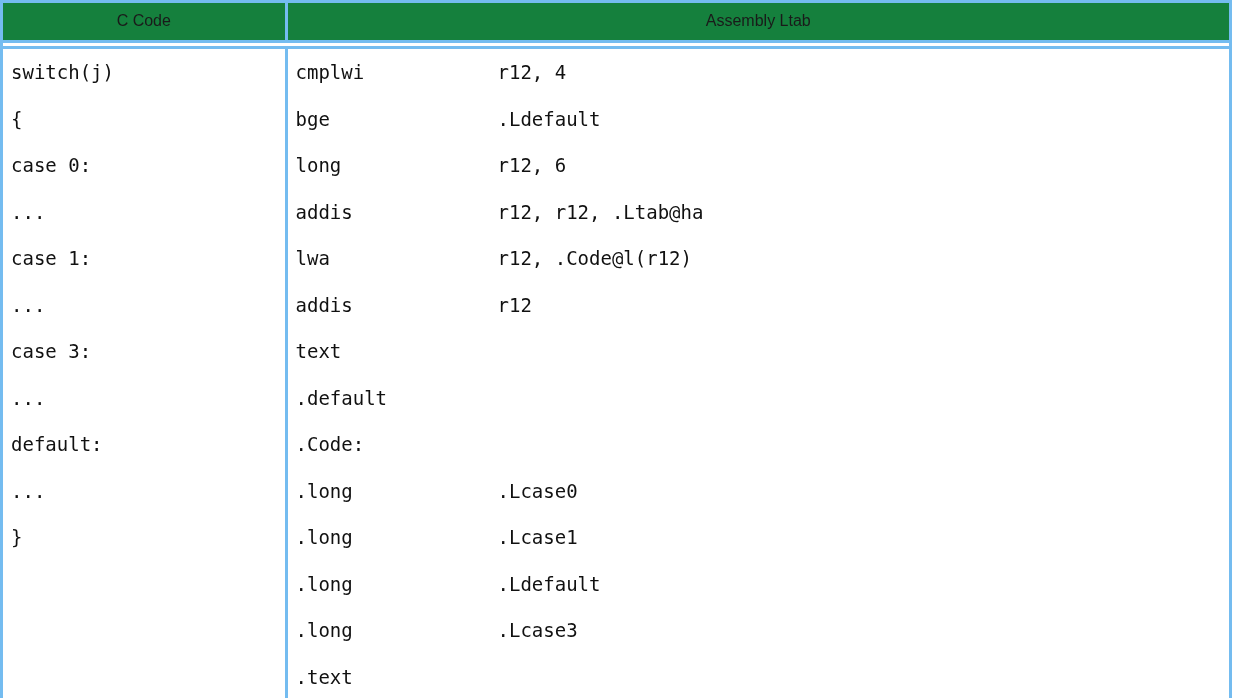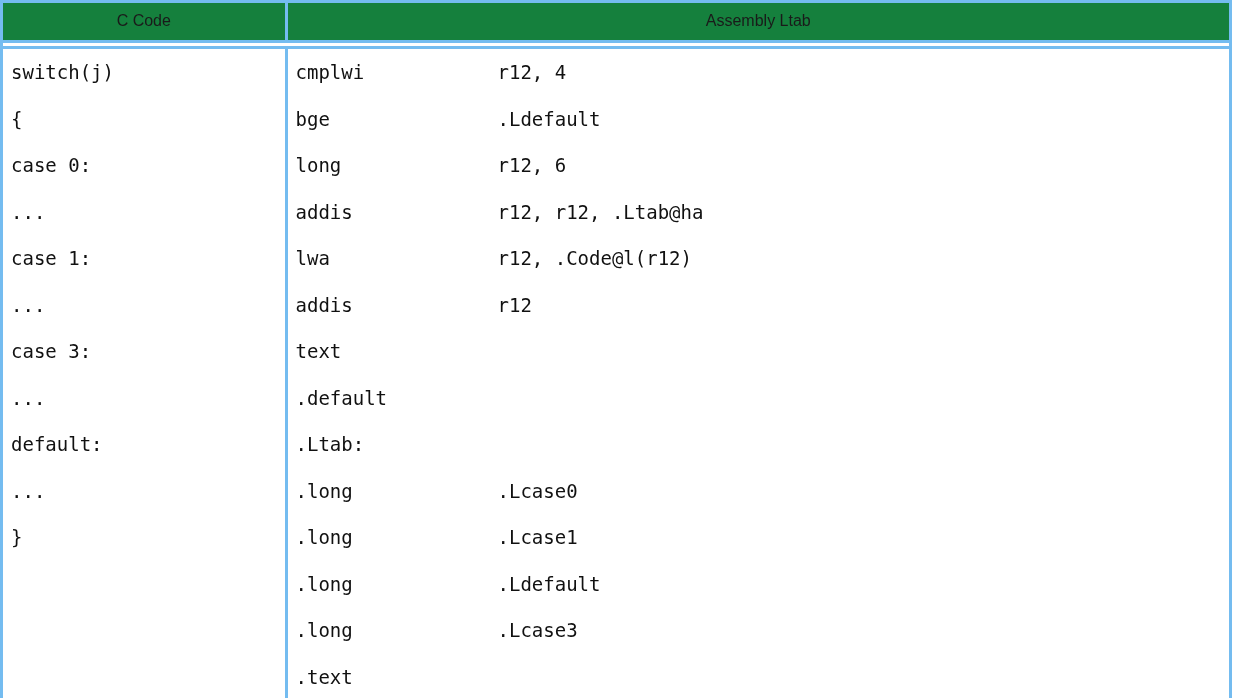--- a/index.html
+++ b/index.html
@@ -133,21 +133,21 @@
         <td class="c-cell" id="c-cell"><span class="c-line">switch(j)</span><span class="c-line">{</span><span class="c-line">case 0:</span><span class="c-line">...</span><span class="c-line">case 1:</span><span class="c-line">...</span><span class="c-line">case 3:</span><span class="c-line">...</span><span class="c-line">default:</span><span class="c-line">...</span><span class="c-line">}</span><span class="empty-line">&nbsp;</span><span class="empty-line">&nbsp;</span><span class="empty-line">&nbsp;</span></td>
         <td class="asm-cell" id="asm-cell">
             <span class="asm-line"><span class="mnemonic">cmplwi</span><span class="operand">r12, 4</span></span>
             <span class="asm-line"><span class="mnemonic">bge</span><span class="operand">.Ldefault</span></span>
             <span class="asm-line"><span class="mnemonic">long</span><span class="operand">r12, 6</span></span>
             <span class="asm-line"><span class="mnemonic">addis</span><span class="operand">r12, r12, .Ltab@ha</span></span>
             <span class="asm-line"><span class="mnemonic">lwa</span><span class="operand">r12, .Code@l(r12)</span></span>
             <span class="asm-line"><span class="mnemonic">addis</span><span class="operand">r12</span></span>
             <span class="asm-line"><span class="mnemonic">text</span><span class="operand"></span></span>
             <span class="asm-line"><span class="mnemonic">.default</span><span class="operand"></span></span>
-            <span class="asm-line"><span class="mnemonic">.Ltab:</span><span class="operand"></span></span>
+            <span class="asm-line"><span class="mnemonic">.Code:</span><span class="operand"></span></span>
             <span class="asm-line"><span class="mnemonic">.long</span><span class="operand">.Lcase0</span></span>
             <span class="asm-line"><span class="mnemonic">.long</span><span class="operand">.Lcase1</span></span>
             <span class="asm-line"><span class="mnemonic">.long</span><span class="operand">.Ldefault</span></span>
             <span class="asm-line"><span class="mnemonic">.long</span><span class="operand">.Lcase3</span></span>
             <span class="asm-line"><span class="mnemonic">.text</span><span class="operand"></span></span>
           </td>
       </tr>
     </tbody>
   </table>
 </div>

